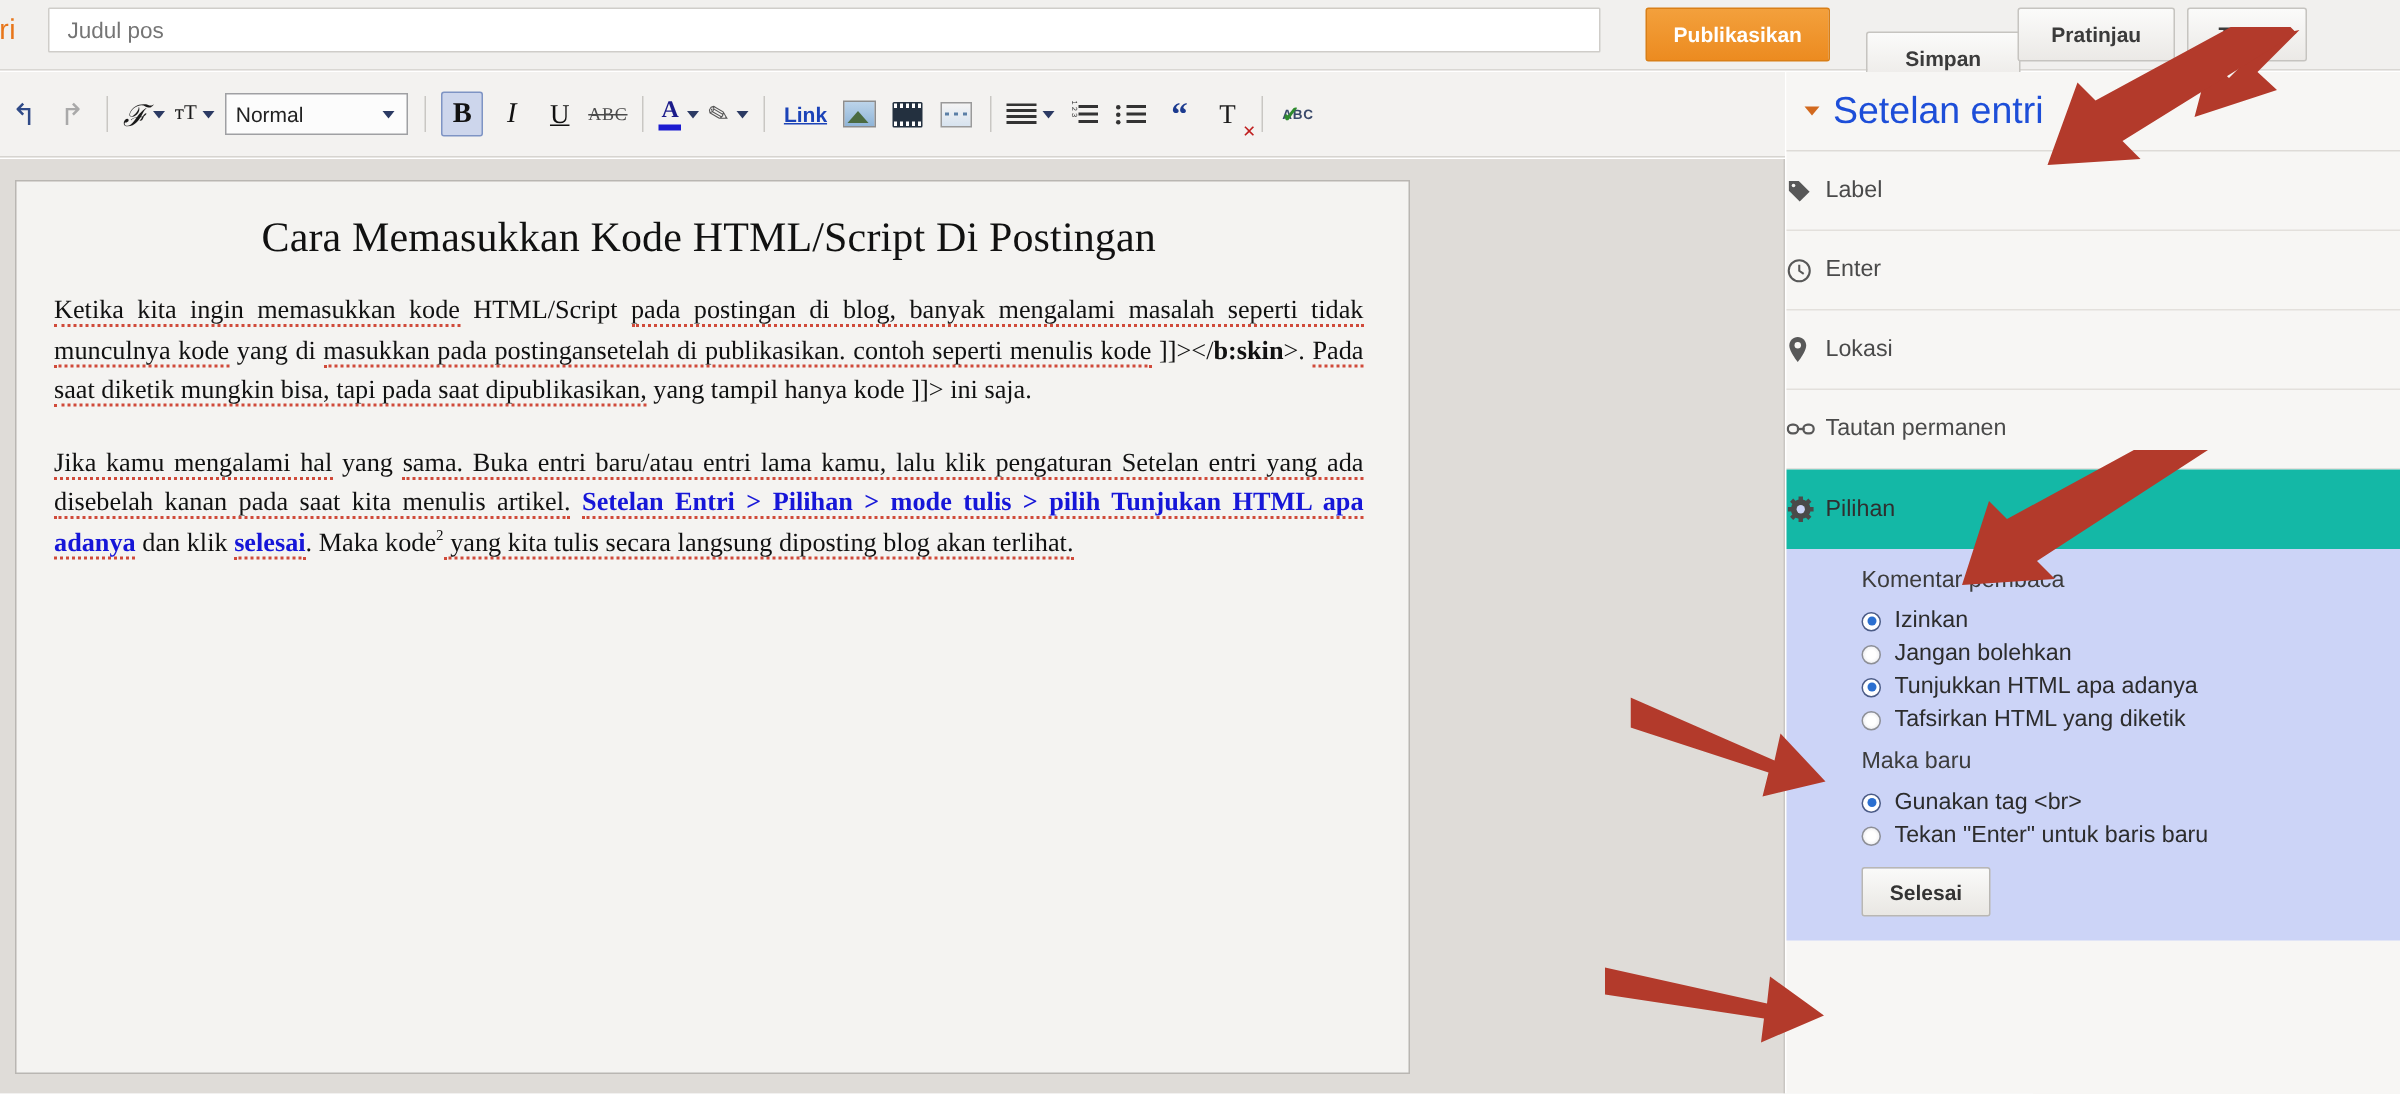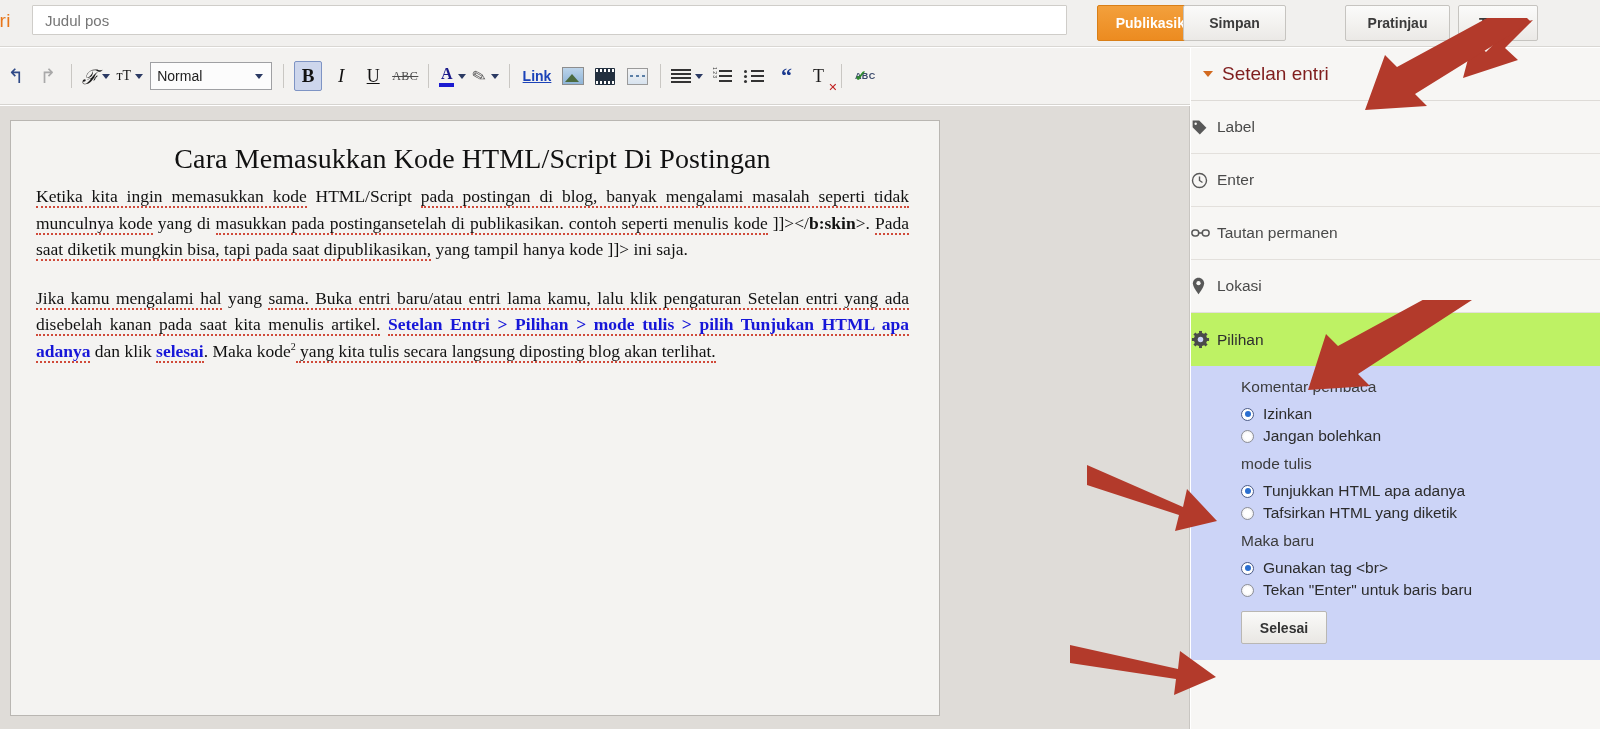--- a/index.html
+++ b/index.html
@@ -53,21 +53,21 @@
     cursor: pointer;
     padding: 0 14px;
     white-space: nowrap;
   }
   .btn-publish {
     left: 1097px; width: 123px;
     background: linear-gradient(#f3a03c,#ec8b20);
     border: 1px solid #d97f17;
     color: #ffffff;
   }
-  .btn-save     { left: 1183px; width: 103px; }
+  .btn-save     { left: 1244px; width: 103px; margin-top: 16px; }
   .btn-preview  { left: 1345px; width: 105px; }
   .btn-close    { left: 1458px; width: 80px;  }
 
   
   .toolbar {
     position: absolute; left: 0; top: 48px;
     width: 1190px; height: 57px;
     background: #f3f2f0;
     border-bottom: 1px solid #d6d4d0;
     display: flex; align-items: center;
@@ -196,21 +196,21 @@
   }
   .doc {
     padding: 10px 30px 0 25px;
     font-family: "Liberation Serif", serif;
     color: #111;
   }
   .doc-title {
     text-align: center;
     font-size: 28px;
     font-weight: 400;
-    margin: 12px 0 8px 0;
+    margin: 12px 0 18px 0;
     letter-spacing: .1px;
     font-family: Liberation Serif, serif;
   }
   .doc p {
     margin: 0 0 22px 0;
     font-size: 17.5px;
     line-height: 1.52;
     text-align: justify;
   }
   .sp { border-bottom: 2px dotted #d04a3a; }
@@ -231,35 +231,35 @@
     border-bottom: 1px solid #dedbd7;
     background: #f7f6f4;
   }
   .sb-head-caret {
     width: 0; height: 0;
     border-left: 5px solid transparent;
     border-right: 5px solid transparent;
     border-top: 6px solid #d2691e;
     margin-right: 9px;
   }
-  .sb-head-title { font-size: 19px; color: #7f1d1d; }
+  .sb-head-title { font-size: 25px; color: #1d4ed8; }
   .sb-row {
     height: 53px;
     display: flex; align-items: center;
     border-bottom: 1px solid #e3e0dc;
     font-size: 15.5px;
     color: #4a4a4a;
     cursor: pointer;
   }
   .sb-row .sb-ico {
     width: 26px; display: flex; align-items: center; justify-content: flex-start;
     color: #5a5a5a; font-size: 16px;
   }
   .sb-row.selected {
-    background: #bef264;
+    background: #14b8a6;
     border-bottom: none;
     color: #2f2f2f;
   }
   .sb-panel {
     background: #ccd4f7;
     padding: 4px 0 16px 0;
   }
   .grp-label {
     font-size: 15.5px; color: #3c3c3c;
     padding: 8px 0 7px 50px;
@@ -410,37 +410,37 @@
         <svg width="17" height="17" viewBox="0 0 16 16">
             <circle cx="8" cy="8" r="6.6" fill="none" stroke="#585858" stroke-width="1.3"></circle>
             <path d="M8 4.2V8l2.8 1.9" fill="none" stroke="#585858" stroke-width="1.3"></path>
           </svg>
       </span>
       <span>Enter</span>
     </div>
 
     <div class="sb-row">
       <span class="sb-ico">
+        <svg width="15" height="18" viewBox="0 0 12 16">
+            <path d="M6 0.6C3.2.6 1 2.8 1 5.6 1 9.2 6 15.4 6 15.4S11 9.2 11 5.6C11 2.8 8.8.6 6 .6z" fill="#585858"></path>
+            <circle cx="6" cy="5.5" r="1.9" fill="#f7f6f4"></circle>
+          </svg>
+      </span>
+      <span>Lokasi</span>
+    </div>
+
+    <div class="sb-row">
+      <span class="sb-ico">
         <svg width="19" height="14" viewBox="0 0 22 12">
             <rect x="1" y="2.6" width="8" height="6.8" rx="3.4" fill="none" stroke="#585858" stroke-width="1.7"></rect>
             <rect x="13" y="2.6" width="8" height="6.8" rx="3.4" fill="none" stroke="#585858" stroke-width="1.7"></rect>
             <rect x="8" y="5.1" width="6" height="1.8" fill="#585858"></rect>
           </svg>
       </span>
       <span>Tautan permanen</span>
-    </div>
-
-    <div class="sb-row">
-      <span class="sb-ico">
-        <svg width="15" height="18" viewBox="0 0 12 16">
-            <path d="M6 0.6C3.2.6 1 2.8 1 5.6 1 9.2 6 15.4 6 15.4S11 9.2 11 5.6C11 2.8 8.8.6 6 .6z" fill="#585858"></path>
-            <circle cx="6" cy="5.5" r="1.9" fill="#f7f6f4"></circle>
-          </svg>
-      </span>
-      <span>Lokasi</span>
     </div>
 
     <div class="sb-row selected">
       <span class="sb-ico">
         <svg width="19" height="19" viewBox="0 0 20 20">
           <g fill="#4a4a4a">
             <circle cx="10" cy="10" r="7"></circle>
             <g stroke="#4a4a4a" stroke-width="3.1">
               <line x1="10" y1="1" x2="10" y2="19"></line>
               <line x1="1" y1="10" x2="19" y2="10"></line>
@@ -459,21 +459,20 @@
 
       <div class="radio-line">
         <span class="radio on"></span>
         <span>Izinkan</span>
       </div>
       <div class="radio-line">
         <span class="radio"></span>
         <span>Jangan bolehkan</span>
       </div>
 
-      <div class="grp-label">mode tulis</div>
 
       <div class="radio-line">
         <span class="radio on"></span>
         <span>Tunjukkan HTML apa adanya</span>
       </div>
       <div class="radio-line">
         <span class="radio"></span>
         <span>Tafsirkan HTML yang diketik</span>
       </div>
 

